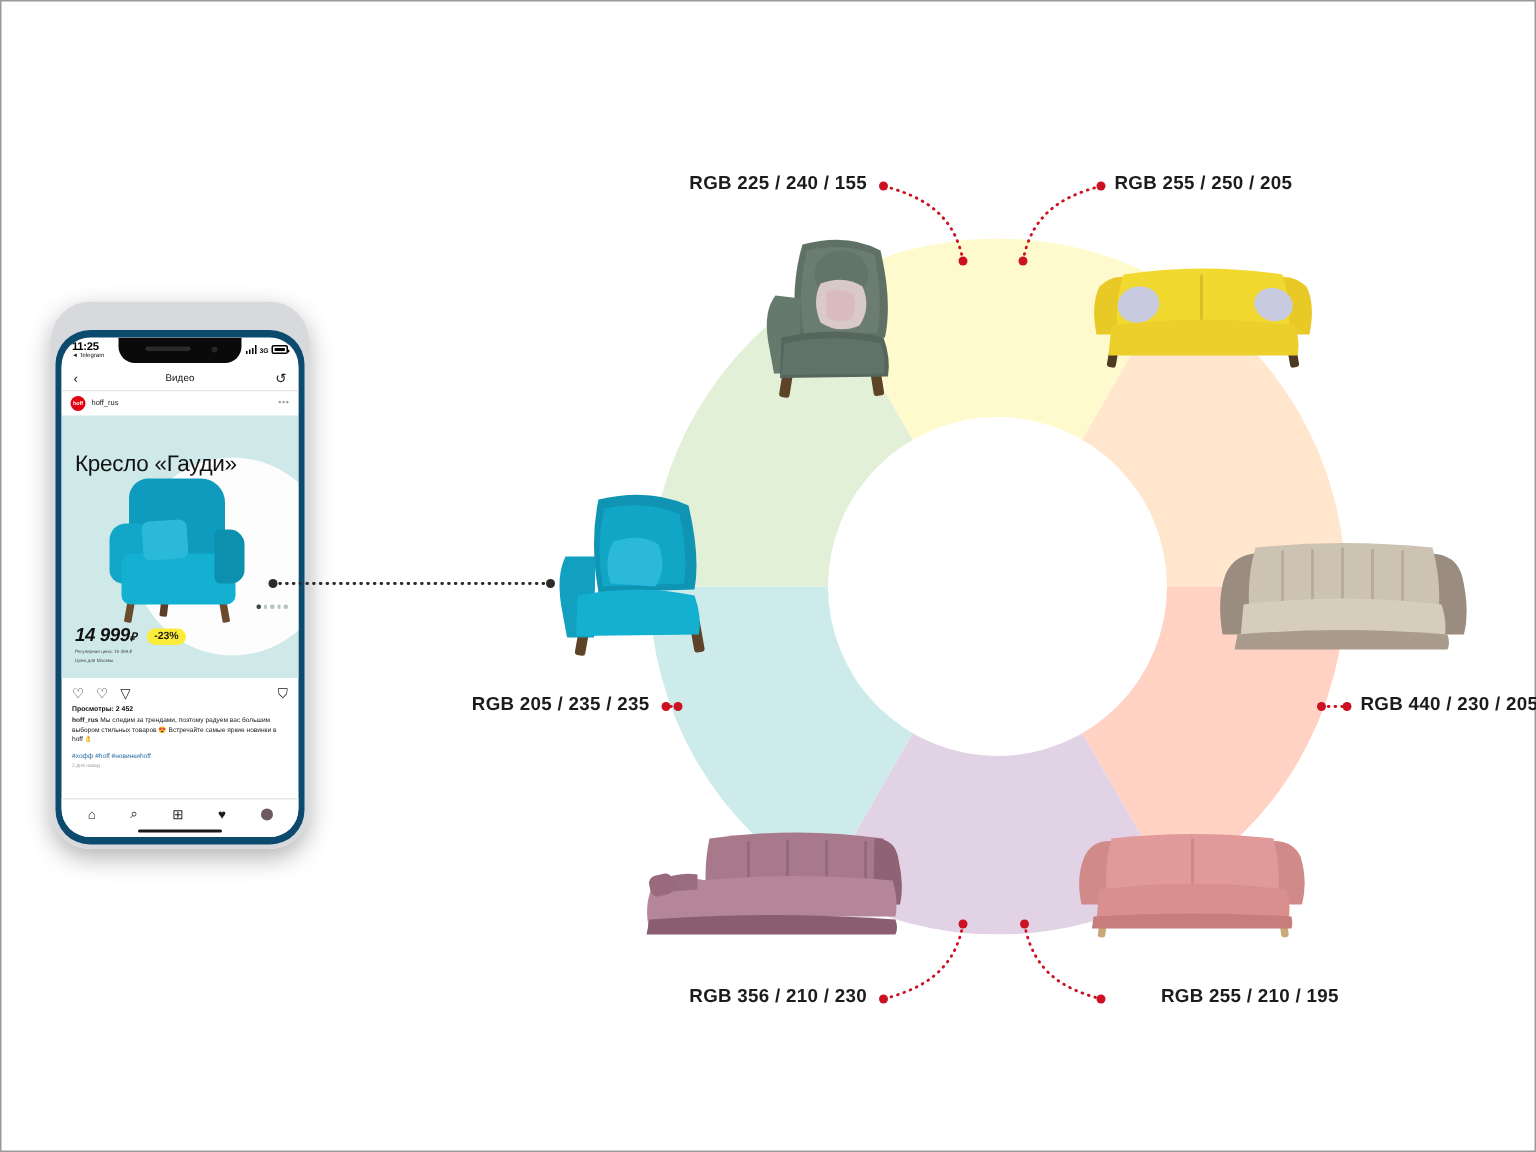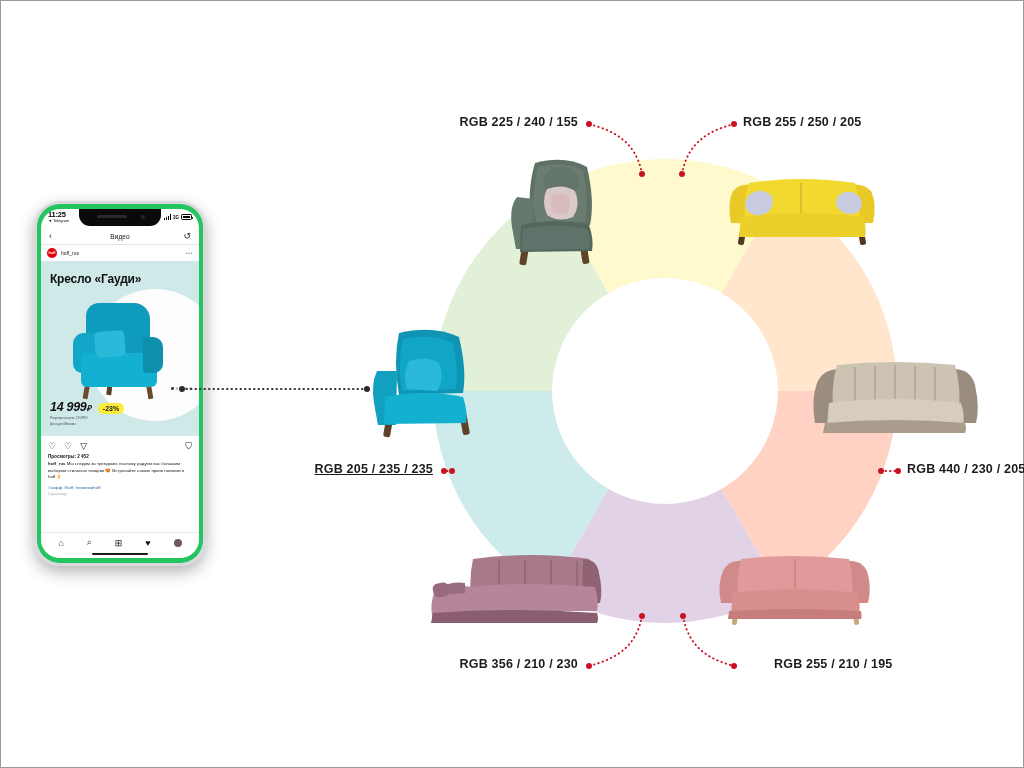--- a/index.html
+++ b/index.html
@@ -28,23 +28,24 @@
     box-shadow: 0 6px 16px rgba(0,0,0,.30);
   }
   .phone-body {
     position: absolute; inset: 0;
     background: #d8d9dc;
     border-radius: 26px;
     padding: 3px;
   }
   .phone-bezel {
     position: absolute; inset: 3px;
-    background: #22c55e;
+    background: #0c4a6e;
     border-radius: 23px;
     padding: 5px 4px;
+    margin-top: 16px;
   }
   .phone-screen {
     position: absolute; left: 4px; right: 4px; top: 5px; bottom: 5px;
     background: #ffffff;
     border-radius: 19px;
     overflow: hidden;
   }
   .notch {
     position: absolute; top: 0; left: 50%;
     transform: translateX(-50%);
@@ -112,22 +113,22 @@
   .post-media {
     position: relative; height: 175px;
     background:#cfe9e9; overflow:hidden;
   }
   .media-blob {
     position:absolute; right:-22px; top:28px;
     width:132px;height:132px;border-radius:50%;
     background:#fdfdfd;
   }
   .media-title {
-    position:absolute; left:9px; top:11px;
-    font-size:12px; font-weight:700; color:#111;
+    position:absolute; left:9px; top:24px;
+    font-size:15px; font-weight:400; color:#111;
     letter-spacing:-.2px; z-index:3;
   }
   
   .chair { position:absolute; left:32px; top:42px; width:92px; height:96px; z-index:2; }
   .chair .leg { position:absolute; width:5px; height:17px; background:#6b4a2d; bottom:0; border-radius:1px; }
   .chair .leg.l { left:11px; transform:rotate(10deg); }
   .chair .leg.r { right:13px; transform:rotate(-10deg); }
   .chair .leg.b { left:34px; bottom:4px; height:13px; transform:rotate(7deg); background:#5a3e25; }
   .chair .backrest {
     position:absolute; left:13px; top:0; width:64px; height:58px;
@@ -427,21 +428,21 @@
       <path d="M 641 615 C 635 649, 610 659, 588 665" fill="none" stroke="#cc1122" stroke-width="1.9" stroke-linecap="round" stroke-dasharray="0.5 4"></path>
       <path d="M 451 470 L 443 470" fill="none" stroke="#cc1122" stroke-width="1.9" stroke-linecap="round" stroke-dasharray="0.5 4"></path>
       <path d="M 181 388 L 366 388" fill="none" stroke="#2b2b2b" stroke-width="1.9" stroke-linecap="round" stroke-dasharray="0.5 4"></path>
     </svg>
 
   <div class="rgb-label" id="lbl-green" style="top: 114px; left: auto; right: 445px;">RGB 225 / 240 / 155</div>
   <div class="rgb-label" id="lbl-yellow" style="top: 114px; left: 742px; text-align: right;">RGB 255 / 250 / 205</div>
   <div class="rgb-label" id="lbl-peach" style="top: 461px; left: 906px;">RGB 440 / 230 / 205</div>
   <div class="rgb-label" id="lbl-salmon" style="top: 656px; left: 742px; margin-left: 31px;">RGB 255 / 210 / 195</div>
   <div class="rgb-label" id="lbl-lilac" style="top: 656px; left: auto; right: 445px;">RGB 356 / 210 / 230</div>
-  <div class="rgb-label" id="lbl-cyan" style="top: 461px; left: auto; right: 590px; text-decoration: underline;">RGB 205 / 235 / 235</div>
+  <div class="rgb-label" id="lbl-cyan" style="top: 461px; left: auto; right: 590px;">RGB 205 / 235 / 235</div>
 
 <div class="dot" style="left: 638px; top: 170px;"></div>
     <div class="dot" style="left: 585px; top: 120px;"></div>
     <div class="dot" style="left: 678px; top: 170px;"></div>
     <div class="dot" style="left: 730px; top: 120px;"></div>
     <div class="dot" style="left: 877px; top: 467px;"></div>
     <div class="dot" style="left: 894px; top: 467px;"></div>
     <div class="dot" style="left: 679px; top: 612px;"></div>
     <div class="dot" style="left: 730px; top: 662px;"></div>
     <div class="dot" style="left: 638px; top: 612px;"></div>

